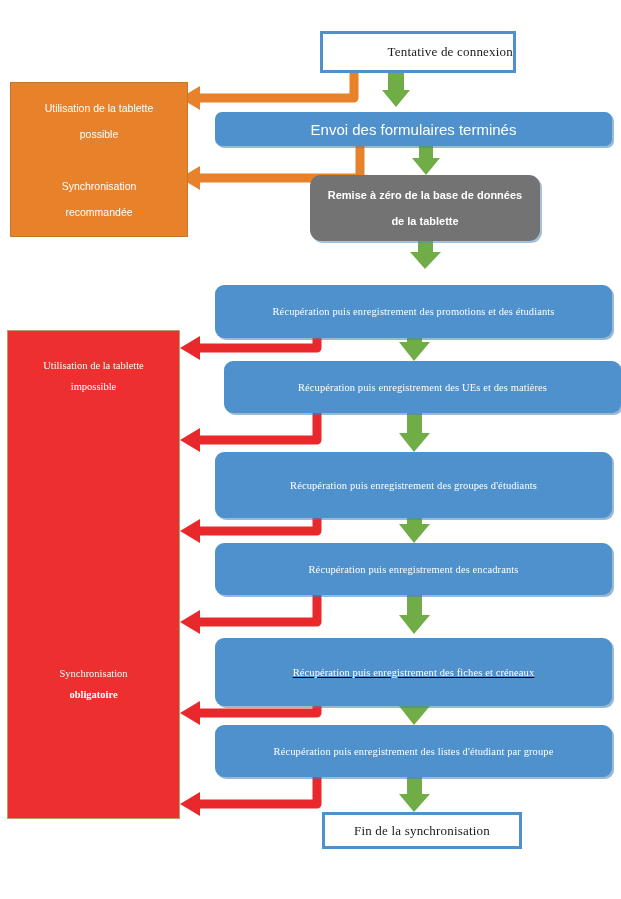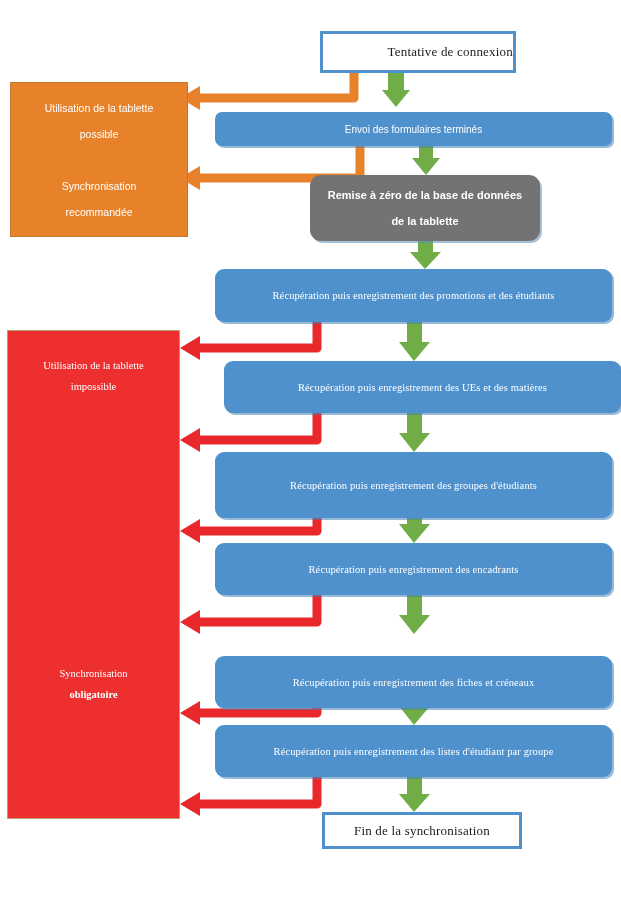--- a/index.html
+++ b/index.html
@@ -21,21 +21,21 @@
 
   
   .proc{background:#4f91cd;border-radius:9px;
         box-shadow:2px 2px 0 0 rgba(70,130,180,.55);}
   .proc .txt{font-family:"Liberation Serif", serif;font-size:10.5px;color:#ffffff;
              letter-spacing:.1px;}
 
   
   .bar{background:#4f91cd;border-radius:7px;
        box-shadow:2px 2px 0 0 rgba(70,130,180,.55);}
-  .bar .txt{font-family:"Liberation Sans", sans-serif;font-size:10px;color:#ffffff;}
+  .bar .txt{font-family:"Liberation Sans", sans-serif;font-size:15px;color:#ffffff;}
 
   
   .danger{background:#737373;border-radius:11px;
           box-shadow:2px 2px 0 0 rgba(90,140,190,.55);}
   .danger .txt{font-family:"Liberation Sans", sans-serif;font-size:11px;color:#ffffff;
                font-weight:bold;line-height:26px;}
 
   
   .panel-orange{background:#e8822a;border:1px solid #c4762b;}
   .panel-orange .txt{font-family:"Liberation Sans", sans-serif;font-size:10.5px;
@@ -135,37 +135,37 @@
 
   <div class="node panel-red" style="left:7px;top:330px;width:173px;height:489px;
        justify-content:flex-start;padding-top:24px;">
     <span class="txt">Utilisation de la tablette</span>
     <span class="txt">impossible</span>
     <span class="spacer" style="height:266px;"></span>
     <span class="txt">Synchronisation</span>
     <span class="txt u">obligatoire</span>
   </div>
 
-  <div class="node proc" style="left:215px;top:269px;width:397px;height:53px;">
+  <div class="node proc" style="left:215px;top:285px;width:397px;height:53px;">
     <span class="txt">Récupération puis enregistrement des promotions et des étudiants</span>
   </div>
 
   <div class="node proc" style="left:224px;top:361px;width:397px;height:52px;">
     <span class="txt">Récupération puis enregistrement des UEs et des matières</span>
   </div>
 
   <div class="node proc" style="left:215px;top:452px;width:397px;height:66px;">
     <span class="txt">Récupération puis enregistrement des groupes d'étudiants</span>
   </div>
 
   <div class="node proc" style="left:215px;top:543px;width:397px;height:52px;">
     <span class="txt">Récupération puis enregistrement des encadrants</span>
   </div>
 
-  <div class="node proc" style="left:215px;top:656px;width:397px;height:52px;">
+  <div class="node proc" style="left:215px;top:638px;width:397px;height:68px;text-decoration:underline;">
     <span class="txt">Récupération puis enregistrement des fiches et créneaux</span>
   </div>
 
   <div class="node term" style="left:322px;top:812px;width:200px;height:37px;">
     <span class="txt">Fin de la synchronisation</span>
   </div>
 
   <div class="node proc" style="left:215px;top:725px;width:397px;height:52px;">
     <span class="txt">Récupération puis enregistrement des listes d'étudiant par groupe</span>
   </div>

